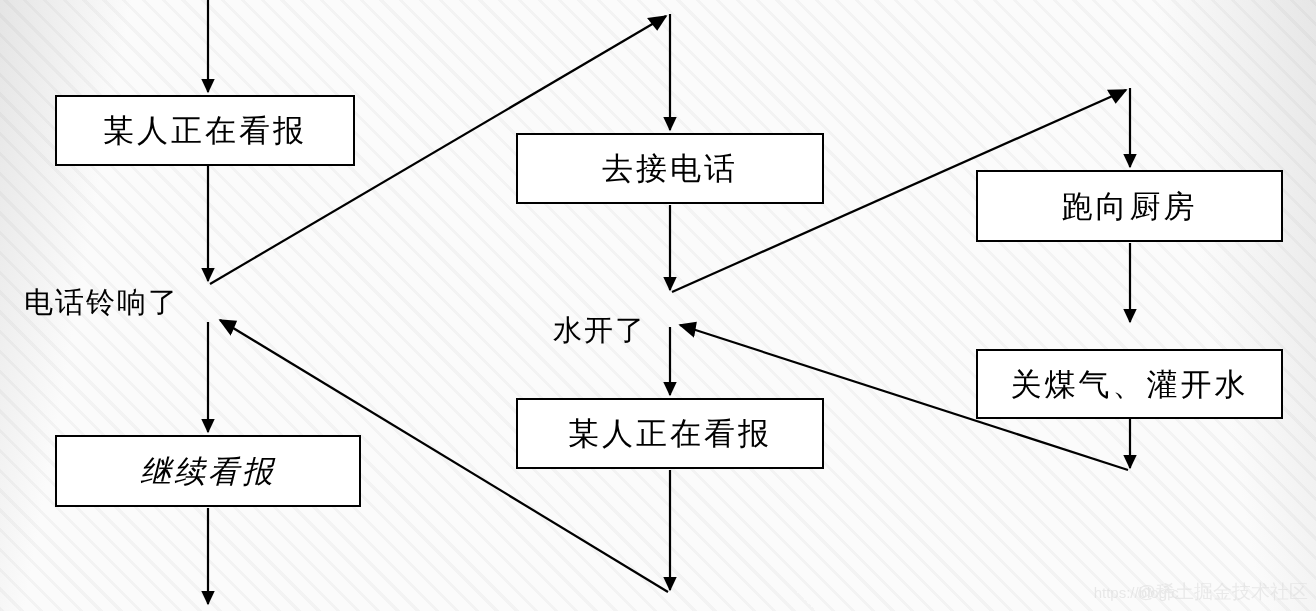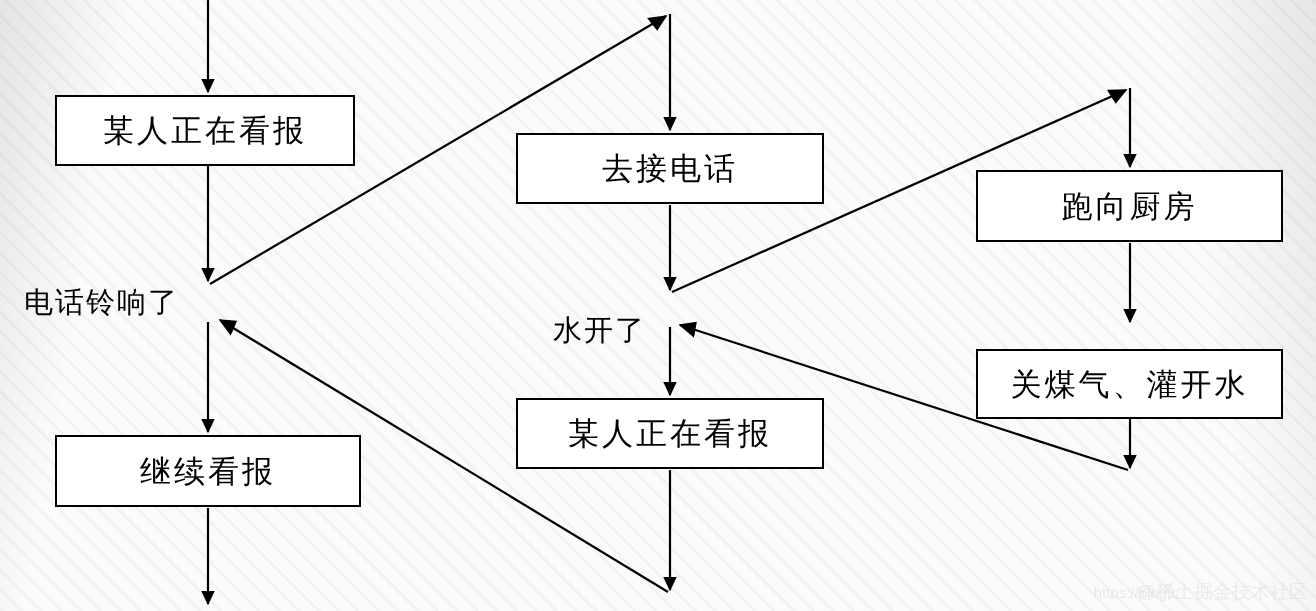--- a/index.html
+++ b/index.html
@@ -133,21 +133,21 @@
       <line x1="1130" y1="243" x2="1130" y2="322" marker-end="url(#arrow)"></line>
 
       <line x1="1130" y1="396" x2="1130" y2="468" marker-end="url(#arrow)"></line>
     </g>
   </svg>
 
   <div class="node" style="left:55px; top:95px; width:300px; height:71px;">
     <span class="node-label">某人正在看报</span>
   </div>
 
-  <div class="node" style="left:55px; top:435px; width:306px; height:72px;">
+  <div class="node" style="left:55px; top:435px; width:306px; height:72px;font-style:italic;">
     <span class="node-label">继续看报</span>
   </div>
 
   <div class="node" style="left:516px; top:133px; width:308px; height:71px;">
     <span class="node-label">去接电话</span>
   </div>
 
   <div class="node" style="left:516px; top:398px; width:308px; height:71px;">
     <span class="node-label">某人正在看报</span>
   </div>

